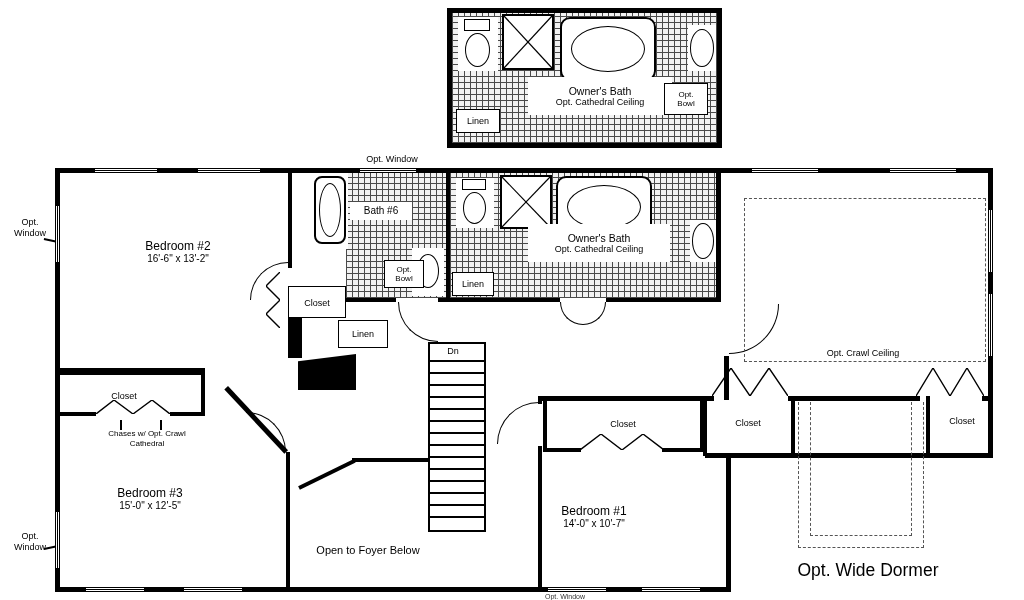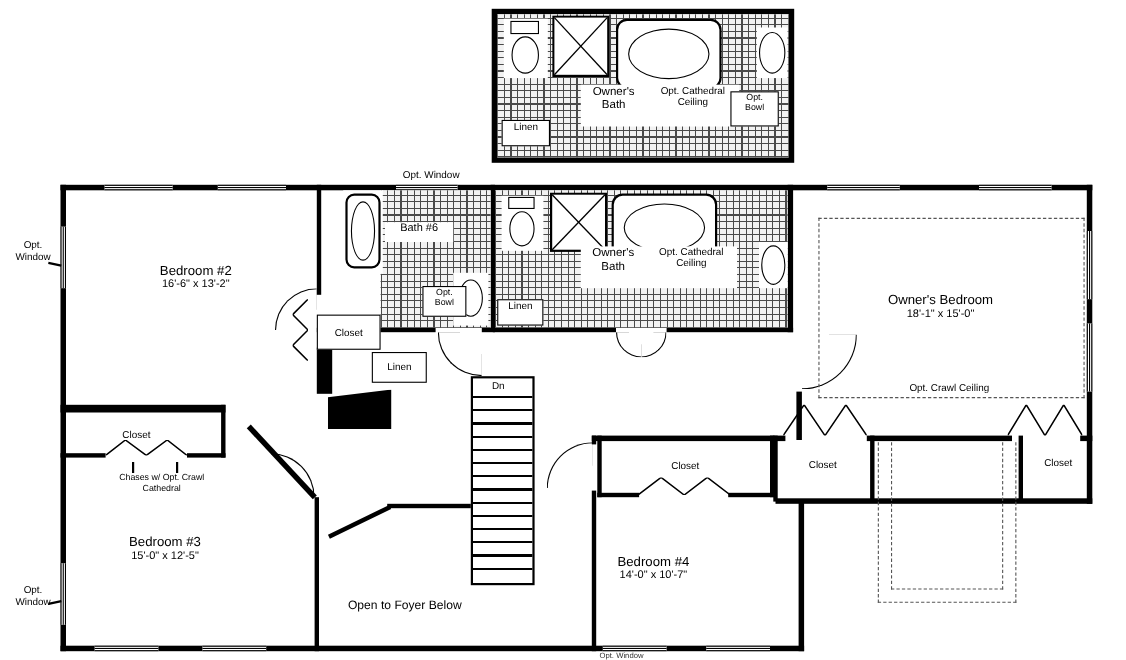--- a/index.html
+++ b/index.html
@@ -15,22 +15,22 @@
   .winh::after { content: ""; position: absolute; left: 0; right: 0; top: 0.6px; height: 1px; background: #000; }
   .winv { position: absolute; width: 5px; background: #fff; border-left: 1.5px solid #000; border-right: 1.5px solid #000; }
   .winv::after { content: ""; position: absolute; top: 0; bottom: 0; left: 0.6px; width: 1px; background: #000; }
   .lbl { position: absolute; transform: translate(-50%,-50%); text-align: center; white-space: nowrap;
          font-size: 11px; line-height: 1.2; }
   .name { font-size: 12px; }
   .dims { font-size: 10px; }
   .sm { font-size: 9px; }
   .xs { font-size: 8px; }
   .wrap { white-space: normal; }
-  .box { position: absolute; background: #fff; border: 1.5px solid #000; display: flex; flex-direction: row;
-         align-items: flex-start; justify-content: center; text-align: center; line-height: 1.15; }
+  .box { position: absolute; background: #fff; border: 1.5px solid #000; display: flex; flex-direction: column;
+         align-items: center; justify-content: center; text-align: center; line-height: 1.15; }
   .patch { position: absolute; background: #fff; }
   .oval { position: absolute; border: 1.5px solid #000; border-radius: 50%; background: #fff; }
   .rect { position: absolute; border: 2px solid #000; background: #fff; }
   .arc { position: absolute; }
   .arc.tl { border-top: 1.4px solid #000; border-left: 1.4px solid #000; border-top-left-radius: 100% 100%; }
   .arc.tr { border-top: 1.4px solid #000; border-right: 1.4px solid #000; border-top-right-radius: 100% 100%; }
   .arc.bl { border-bottom: 1.4px solid #000; border-left: 1.4px solid #000; border-bottom-left-radius: 100% 100%; }
   .arc.br { border-bottom: 1.4px solid #000; border-right: 1.4px solid #000; border-bottom-right-radius: 100% 100%; }
   .dash { position: absolute; border: 1.5px dashed #555; }
   .caption { position: absolute; transform: translateX(-50%); font-size: 17px; white-space: nowrap; }
@@ -209,44 +209,41 @@
   <div class="ln" style="left:299px;top:486px;width:62px;height:4px;transform:rotate(-26deg);transform-origin:left center"></div>
 
   <div class="dash" style="left:744px;top:198px;width:242px;height:164px"></div>
   <div class="dash" style="left:798px;top:402px;width:126px;height:146px;border-top:none"></div>
   <div class="dash" style="left:810px;top:402px;width:102px;height:134px;border-top:none"></div>
 
   <div class="lbl" style="left:178px;top:252px">
     <div class="name">Bedroom #2</div>
     <div class="dims">16'-6" x 13'-2"</div>
   </div>
-  <div class="lbl" style="left:855px;top:279px">
-    <div class="name">Owner's Bedroom</div>
-    <div class="dims">18'-1" x 15'-0"</div>
-  </div>
   <div class="lbl sm" style="left:863px;top:353px">Opt. Crawl Ceiling</div>
   <div class="lbl" style="left:150px;top:499px">
     <div class="name">Bedroom #3</div>
     <div class="dims">15'-0" x 12'-5"</div>
   </div>
   <div class="lbl" style="left:594px;top:517px">
-    <div class="name">Bedroom #4</div>
+    <div class="name">Bedroom #1</div>
     <div class="dims">14'-0" x 10'-7"</div>
   </div>
   <div class="lbl wrap" style="left:368px;top:551px;width:112px">Open to Foyer Below</div>
 
   <div class="lbl sm" style="left:124px;top:396px">Closet</div>
   <div class="lbl sm" style="left:623px;top:424px">Closet</div>
   <div class="lbl sm" style="left:748px;top:423px">Closet</div>
   <div class="lbl sm" style="left:962px;top:421px">Closet</div>
   <div class="lbl xs wrap" style="left:147px;top:439px;width:94px">Chases w/ Opt. Crawl Cathedral</div>
   <div class="ln" style="left:120px;top:420px;width:2px;height:10px"></div>
   <div class="ln" style="left:160px;top:420px;width:2px;height:10px"></div>
 
   <div class="lbl sm wrap" style="left:30px;top:228px;width:48px">Opt. Window</div>
   <div class="ln" style="left:44px;top:238px;width:12px;height:1.5px;transform:rotate(12deg);transform-origin:left center"></div>
   <div class="lbl sm wrap" style="left:30px;top:542px;width:48px">Opt. Window</div>
   <div class="ln" style="left:44px;top:548px;width:12px;height:1.5px;transform:rotate(-12deg);transform-origin:left center"></div>
 
+  <div class="caption" style="left:868px;top:560px;font-size:17.5px">Opt. Wide Dormer</div>
 
   <div class="lbl" style="left:565px;top:597px;font-size:7px;color:#333">Opt. Window</div>
 
 </div>
 
 </body></html>

